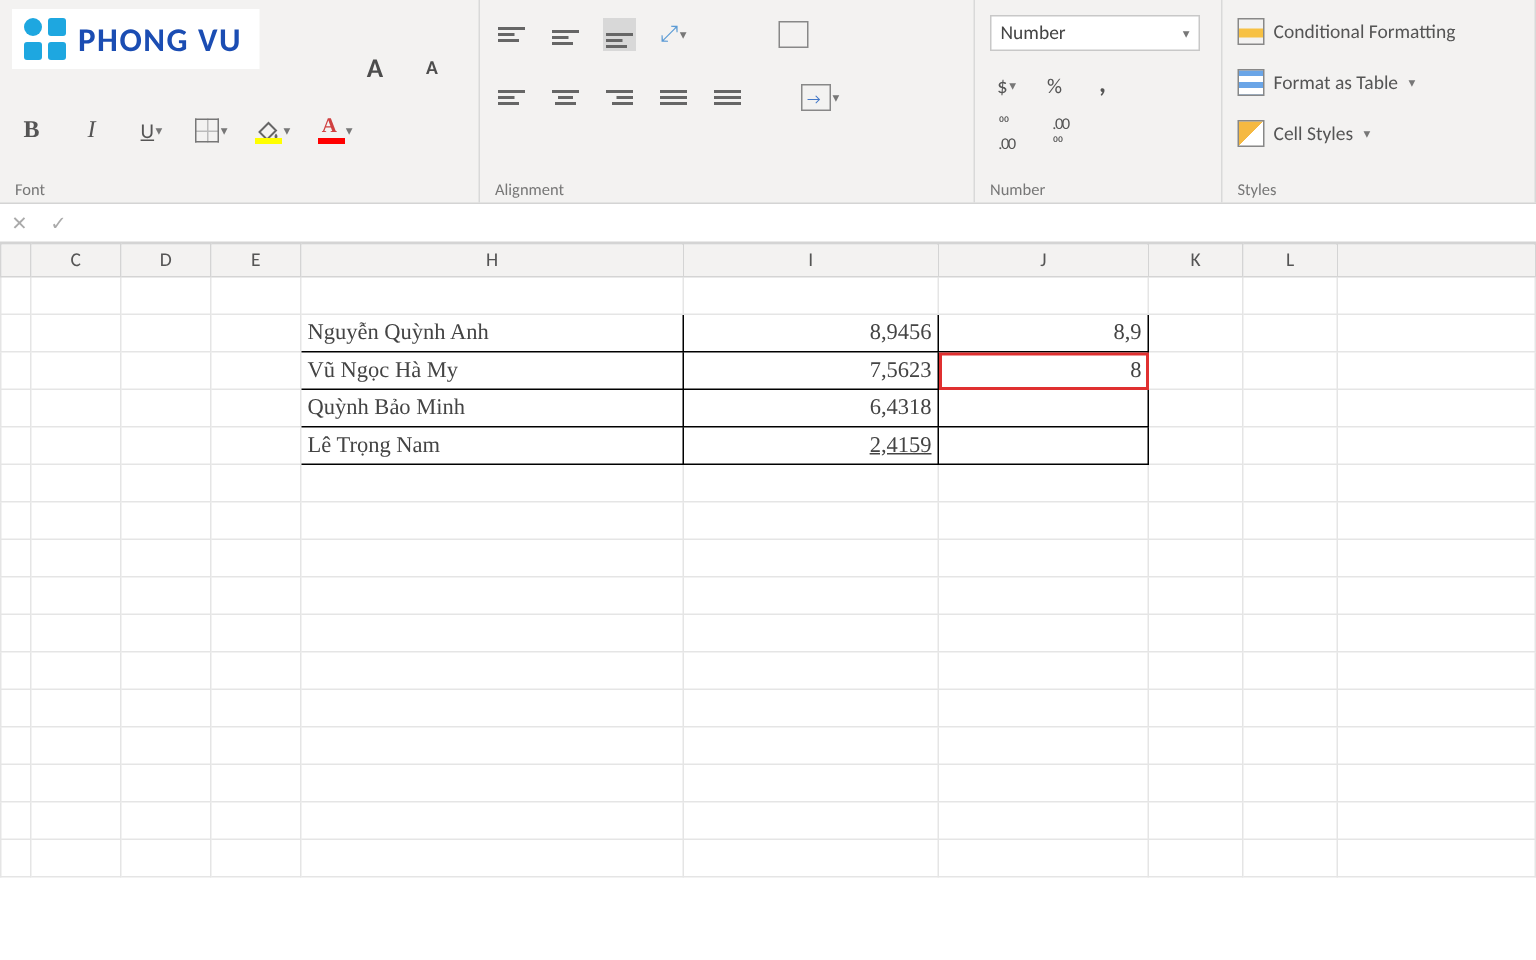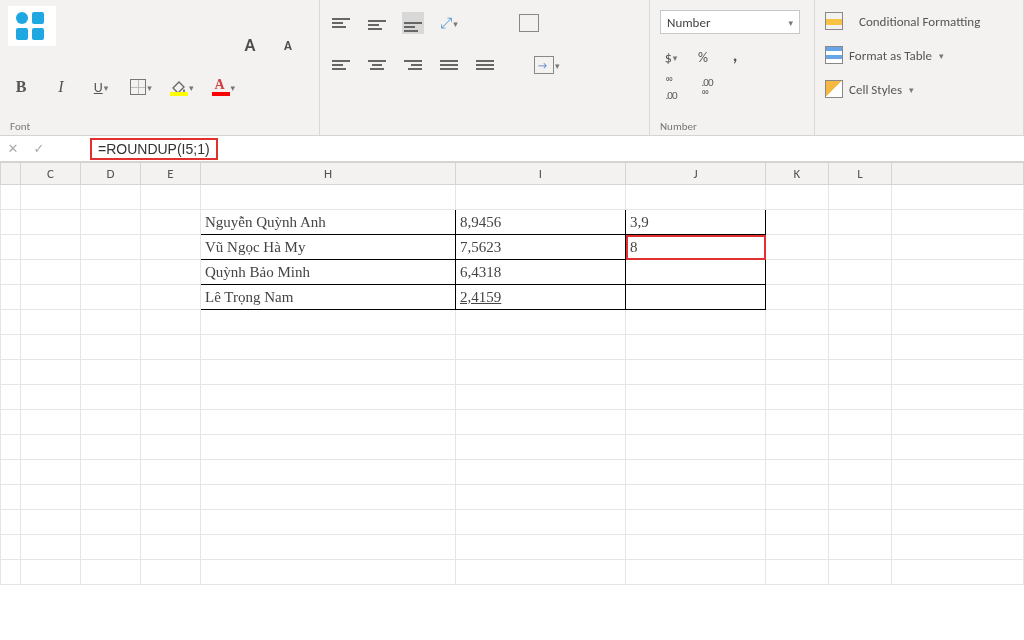--- a/index.html
+++ b/index.html
@@ -127,36 +127,37 @@
   .col-narrow { width: 60px; }
   .col-H { width: 255px; }
   .col-I { width: 170px; }
   .col-J { width: 140px; }
   .col-K { width: 63px; }
   .col-L { width: 63px; }
 
   .tbl-border { border: 1.5px solid #000 !important; }
   .tbl-inner { border: 1px solid #000 !important; }
   .hdr { font-weight: bold; text-align: center; }
-  .num { text-align: left; }
+  .num { text-align: right; }
 
   .red-cell {
     outline: 2.5px solid #e03030; outline-offset: -2px;
   }
 </style>
 </head>
 <body>
 
 <div class="logo">
   <div class="logo-sq">
     <span class="a"></span>
       <span class="b"></span>
       <span class="c"></span>
       <span class="d"></span>
   </div>
+  <span>PHONG VU</span>
 </div>
 
 <div class="ribbon">
   <div class="ribbon-inner">
 
     <div class="r-group g-font">
       <div>
         <div class="row" style="gap:16px; justify-content:flex-end; padding-right:10px; padding-top:28px;">
           <span class="btn A-inc">A</span>
           <span class="btn A-dec">A</span>
@@ -260,20 +261,21 @@
                 <span style="width:100%"></span>
               </span>
             </span>
           <span style="width:10px;"></span>
           <span class="btn">
               <span class="merge-icon"></span>
               <span class="dd">▾</span>
             </span>
         </div>
       </div>
+      <div class="r-group-label">Alignment</div>
     </div>
 
     <div class="r-group g-number">
       <div>
         <div class="row" style="padding-top:4px;">
           <div class="num-select">
             <span>Number</span>
             <span class="dd">▾</span>
           </div>
         </div>
@@ -287,47 +289,45 @@
         <div class="row" style="gap:14px; padding-top:10px;">
           <span class="btn dec-inc">⁰⁰<br>.00</span>
           <span class="btn dec-dec">.00<br>⁰⁰</span>
         </div>
       </div>
       <div class="r-group-label">Number</div>
     </div>
 
     <div class="r-group g-styles">
       <div style="padding-top:4px;">
-        <div class="row" style="gap:16px;">
+        <div class="row" style="gap:6px;">
           <span style="width:18px;height:18px;border:1px solid #888;background:linear-gradient(#f7c143,#f7c143) 0 60%/100% 40% no-repeat;"></span>
           <span class="btn" style="min-width:auto;">Conditional Formatting</span>
         </div>
         <div class="row" style="gap:6px; padding-top:12px;">
           <span style="width:18px;height:18px;border:1px solid #888;background:repeating-linear-gradient(#6aa5e7 0 4px,#fff 4px 8px);"></span>
           <span class="btn" style="min-width:auto;">Format as Table</span>
             <span class="dd">▾</span>
         </div>
         <div class="row" style="gap:6px; padding-top:12px;">
           <span style="width:18px;height:18px;border:1px solid #888;background:linear-gradient(135deg,#f5b942 50%,#fff 50%);"></span>
           <span class="btn" style="min-width:auto;text-align:center;">Cell Styles</span>
             <span class="dd">▾</span>
         </div>
       </div>
+      <div class="r-group-label">Styles</div>
     </div>
 
   </div>
 </div>
 
 <div class="fbar">
   <span class="fbtn">✕</span>
   <span class="fbtn">✓</span>
   <span class="fx">fx</span>
-  <div class="formula-input">
-    <span class="formula-box">=ROUNDUP(I5;1)</span>
-  </div>
 </div>
 
 <div class="sheet">
   <table class="grid">
     <colgroup>
       <col class="col-rowhdr">
       <col class="col-narrow">
         <col class="col-narrow">
         <col class="col-narrow">
       <col class="col-H">
@@ -365,21 +365,21 @@
         </tr>
 
 
     <tr>
       <td></td>
           <td></td>
           <td></td>
           <td></td>
       <td class="tbl-inner" style="border-left:1.5px solid #000;border-radius:11px;">Nguyễn Quỳnh Anh</td>
       <td class="tbl-inner num">8,9456</td>
-      <td class="tbl-inner num" style="border-right:1.5px solid #000;">3,9</td>
+      <td class="tbl-inner num" style="border-right:1.5px solid #000;">8,9</td>
       <td></td>
           <td></td>
           <td></td>
     </tr>
     <tr>
       <td></td>
           <td></td>
           <td></td>
           <td></td>
       <td class="tbl-inner" style="border-left:1.5px solid #000;margin-left:28px;">Vũ Ngọc Hà My</td>

